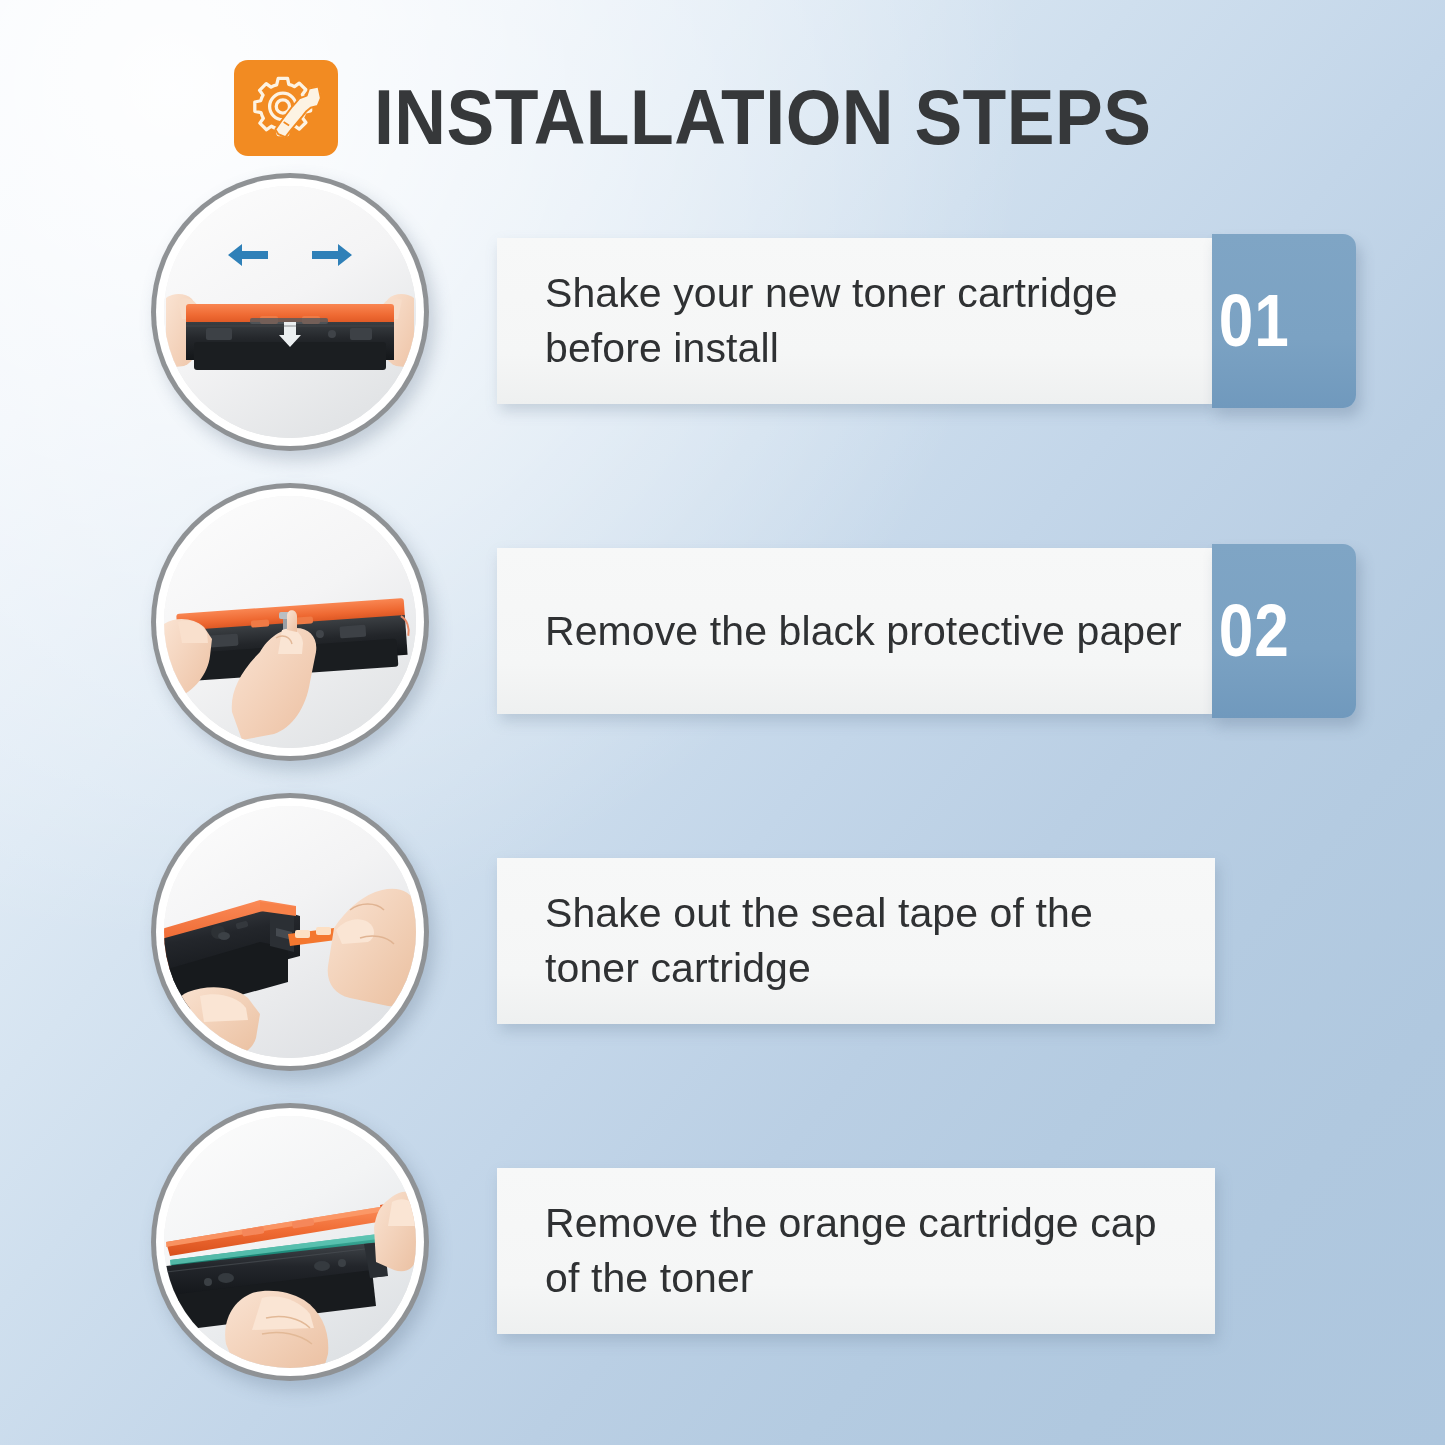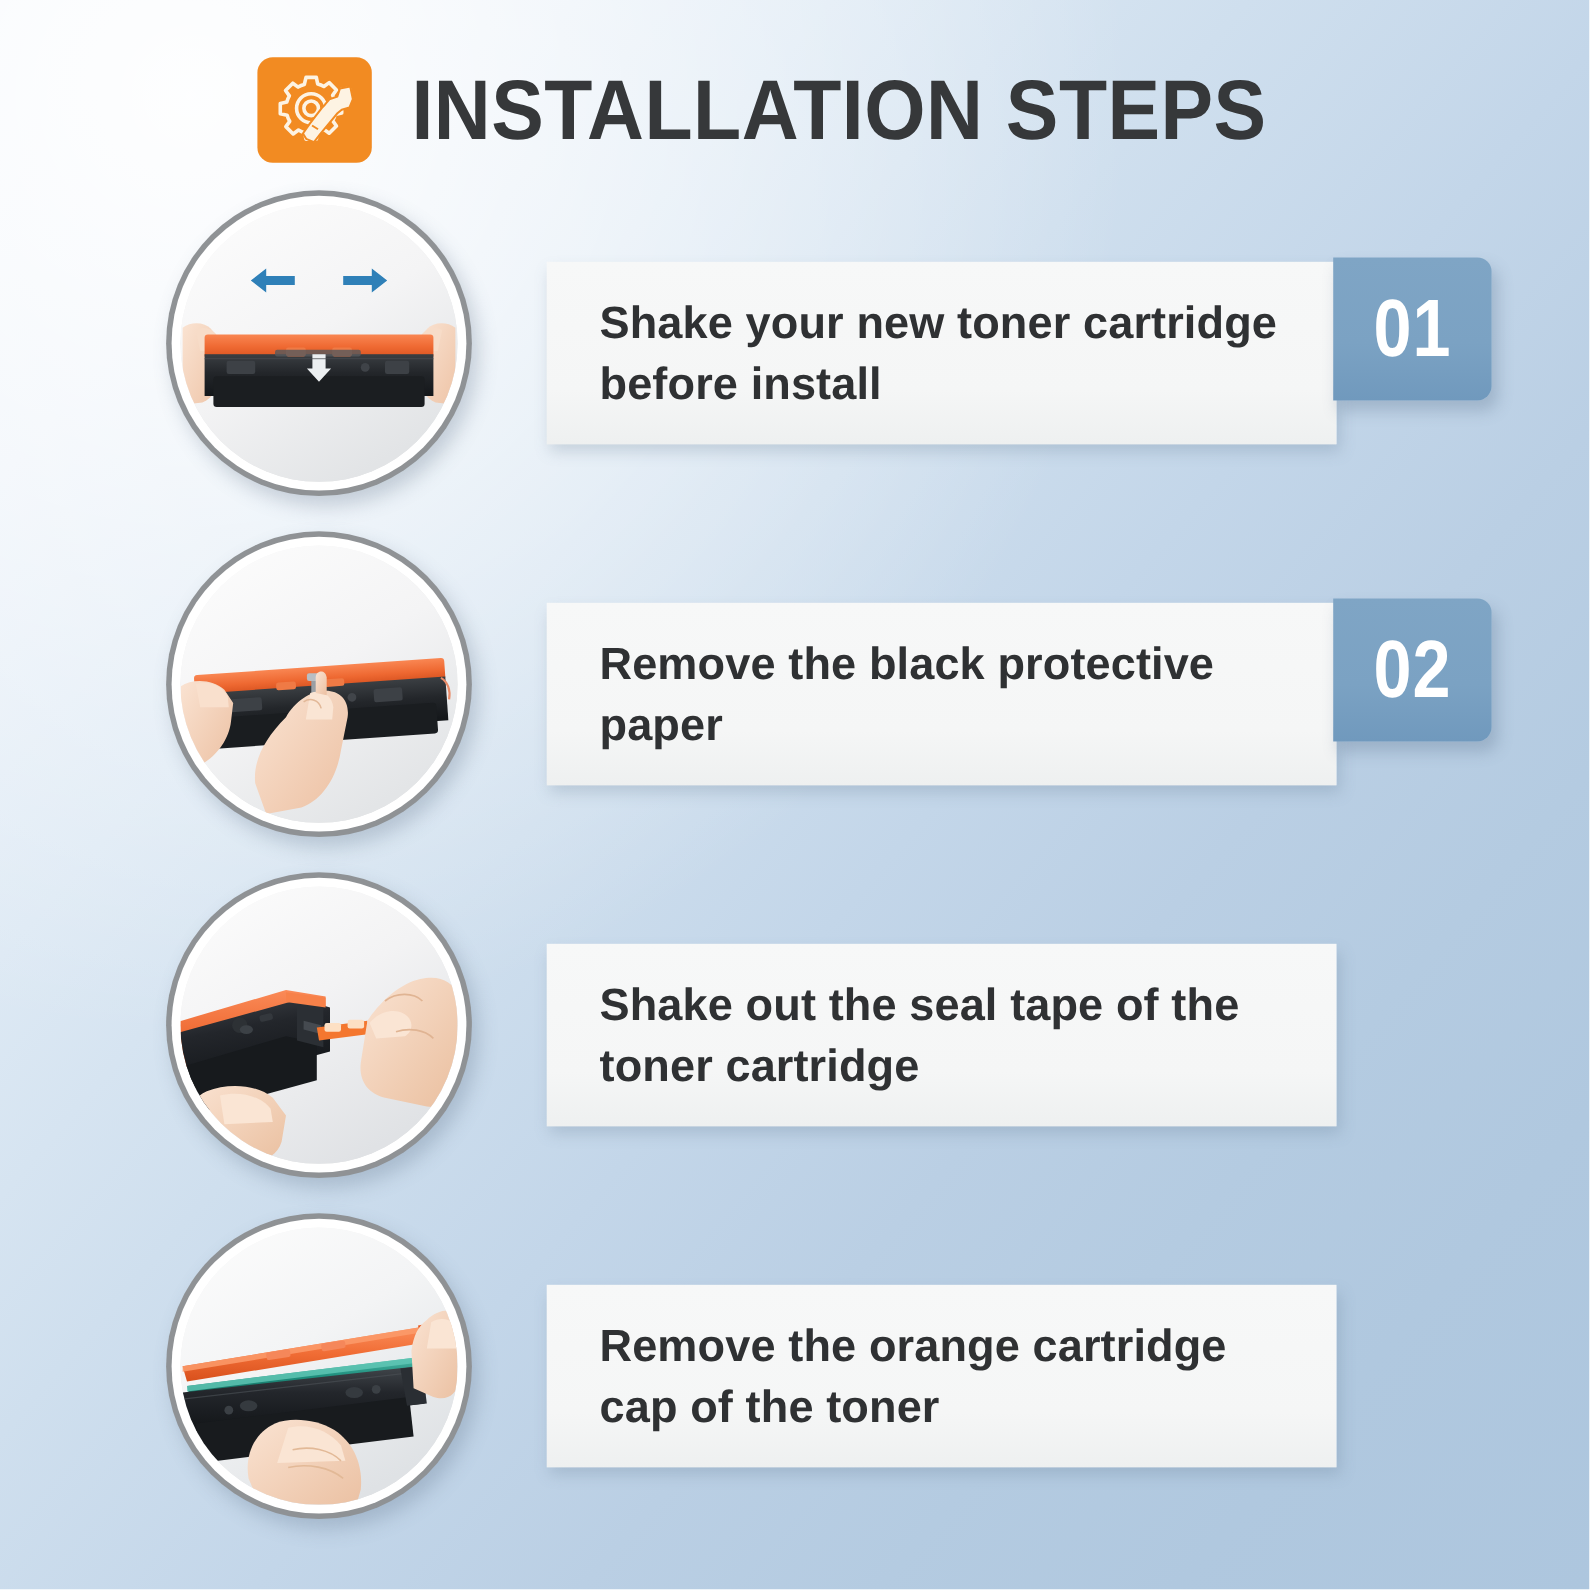--- a/index.html
+++ b/index.html
@@ -33,21 +33,21 @@
   }
 
   
   #header {
     position: absolute;
     left: 0;
     top: 44px;
     width: 1445px;
     height: 112px;
     display: flex;
-    align-items: center;
+    align-items: flex-end;
     justify-content: center;
     gap: 36px;
   }
   #title-icon {
     width: 104px;
     height: 96px;
     border-radius: 14px;
     background: #f28b22;
     display: flex;
     align-items: center;
@@ -126,37 +126,37 @@
     box-shadow: 3px 7px 13px rgba(96,118,142,0.26);
   }
   .card-text {
     position: absolute;
     left: 48px;
     top: 50%;
     transform: translateY(-50%);
     width: 640px;
     font-family: "Liberation Sans", sans-serif;
     font-size: 41px;
-    font-weight: 700;
+    font-weight: 400;
     line-height: 1.33;
     color: #2f3133;
     letter-spacing: 0.1px;
   }
   .num-block {
     position: absolute;
     left: 715px;
     top: 0;
     width: 144px;
-    height: 130px;
+    height: 174px;
     background: linear-gradient(180deg, #7fa5c5 0%, #7ba2c3 60%, #7099bd 100%);
     border-radius: 0 13px 13px 0;
     box-shadow: 5px 9px 14px rgba(88,112,140,0.30);
     display: flex;
     align-items: center;
-    justify-content: center;
+    justify-content: flex-start;
   }
   .num-text {
     font-family: "Liberation Sans", sans-serif;
     font-size: 74px;
     font-weight: bold;
     color: #ffffff;
     line-height: 1;
     transform: scaleX(0.84);
     letter-spacing: 1px;
   }

